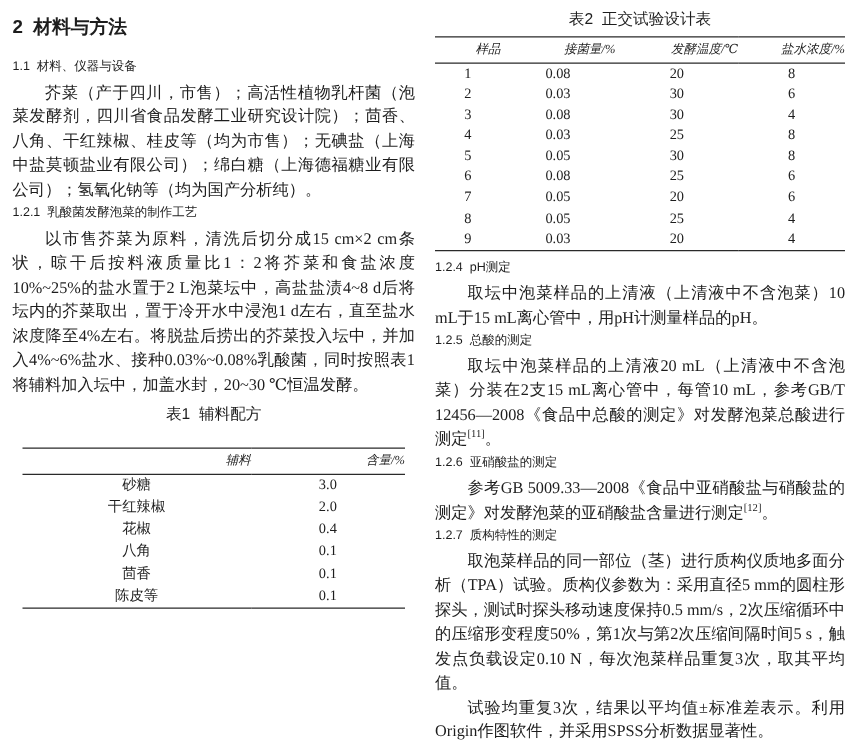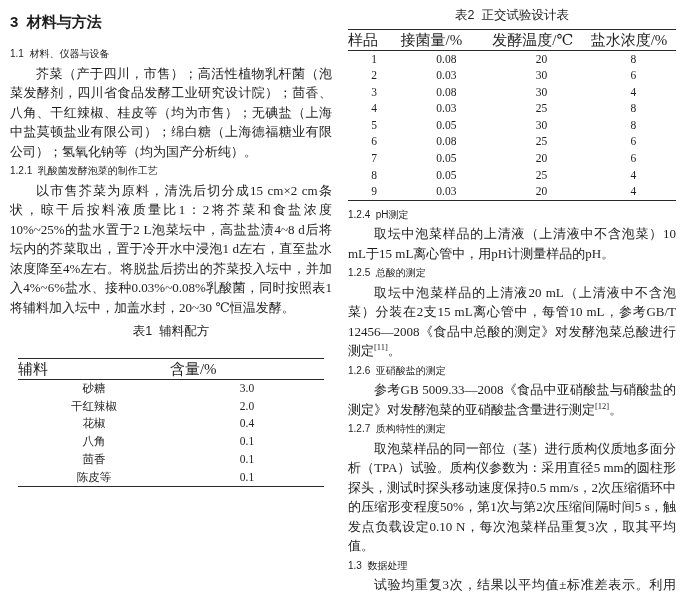--- a/index.html
+++ b/index.html
@@ -29,41 +29,41 @@
   sup.ref { font-size:8.5px; vertical-align:super; line-height:0; }
 
   .tbl-title {
     font-family:"Liberation Sans","DejaVu Sans",sans-serif;
     font-weight:normal; font-size:12.5px; text-align:center;
     margin:5px 0 3px 0; white-space:pre-wrap;
   }
   table { border-collapse:collapse; width:100%; color:#1d1d1d; }
   table.sci { border-top:1.6px solid #2a2a2a; border-bottom:1.6px solid #2a2a2a; }
   table.sci thead th {
-    font-weight:normal; text-align:left;
+    font-weight:normal; font-style:italic; text-align:right;
     border-bottom:0.8px solid #2a2a2a; padding:3px 0 3px 0;
-    font-size:15px; line-height:14px;
+    font-size:10px; line-height:14px;
   }
   table.sci td { text-align:center; font-size:11.5px; }
   table.t1 { width:calc(100% - 16px); margin:16px 8px; }
   table.t1 td { padding:1.6px 0; line-height:14.5px; }
   table.t1 td.it { }
   table.t2 td { padding:1px 0; line-height:14.6px; }
   table.t2 th:nth-child(1), table.t2 td:nth-child(1){ width:16%; }
   table.t2 th:nth-child(2), table.t2 td:nth-child(2){ width:28%; }
   table.t2 th:nth-child(3), table.t2 td:nth-child(3){ width:30%; }
   table.t2 th:nth-child(4), table.t2 td:nth-child(4){ width:26%; }
 </style>
 </head>
 <body>
 
 <div class="page">
 
   <div class="col col-left">
-    <div class="h-main">3  材料与方法</div>
+    <div class="h-main">2  材料与方法</div>
     <div class="h-sec">1.1  材料、仪器与设备</div>
     <p class="body indent">芥菜（产于四川，市售）；高活性植物乳杆菌（泡菜发酵剂，四川省食品发酵工业研究设计院）；茴香、八角、干红辣椒、桂皮等（均为市售）；无碘盐（上海中盐莫顿盐业有限公司）；绵白糖（上海德福糖业有限公司）；氢氧化钠等（均为国产分析纯）。</p>
     <div class="h-sec">1.2.1  乳酸菌发酵泡菜的制作工艺</div>
     <p class="body indent">以市售芥菜为原料，清洗后切分成15 cm×2 cm条状，晾干后按料液质量比1：2将芥菜和食盐浓度10%~25%的盐水置于2 L泡菜坛中，高盐盐渍4~8 d后将坛内的芥菜取出，置于冷开水中浸泡1 d左右，直至盐水浓度降至4%左右。将脱盐后捞出的芥菜投入坛中，并加入4%~6%盐水、接种0.03%~0.08%乳酸菌，同时按照表1将辅料加入坛中，加盖水封，20~30 ℃恒温发酵。</p>
     <div class="tbl-title">表1  辅料配方</div>
     <table class="sci t1">
         <thead>
           <tr>
             <th>辅料</th>
             <th>含量/%</th>
@@ -167,18 +167,17 @@
         </tbody>
       </table>
     <div class="h-sec" style="margin-top:4px;">1.2.4  pH测定</div>
     <p class="body indent">取坛中泡菜样品的上清液（上清液中不含泡菜）10 mL于15 mL离心管中，用pH计测量样品的pH。</p>
     <div class="h-sec">1.2.5  总酸的测定</div>
     <p class="body indent"><span>取坛中泡菜样品的上清液20 mL（上清液中不含泡菜）分装在2支15 mL离心管中，每管10 mL，参考GB/T 12456—2008《食品中总酸的测定》对发酵泡菜总酸进行测定</span><sup class="ref">[11]</sup><span>。</span></p>
     <div class="h-sec">1.2.6  亚硝酸盐的测定</div>
     <p class="body indent"><span>参考GB 5009.33—2008《食品中亚硝酸盐与硝酸盐的测定》对发酵泡菜的亚硝酸盐含量进行测定</span><sup class="ref">[12]</sup><span>。</span></p>
     <div class="h-sec">1.2.7  质构特性的测定</div>
     <p class="body indent">取泡菜样品的同一部位（茎）进行质构仪质地多面分析（TPA）试验。质构仪参数为：采用直径5 mm的圆柱形探头，测试时探头移动速度保持0.5 mm/s，2次压缩循环中的压缩形变程度50%，第1次与第2次压缩间隔时间5 s，触发点负载设定0.10 N，每次泡菜样品重复3次，取其平均值。</p>
-    <div class="h-sec">1.3  数据处理</div>
     <p class="body indent">试验均重复3次，结果以平均值±标准差表示。利用Origin作图软件，并采用SPSS分析数据显著性。</p>
 
   </div>
 
 </div>
 
 </body></html>

